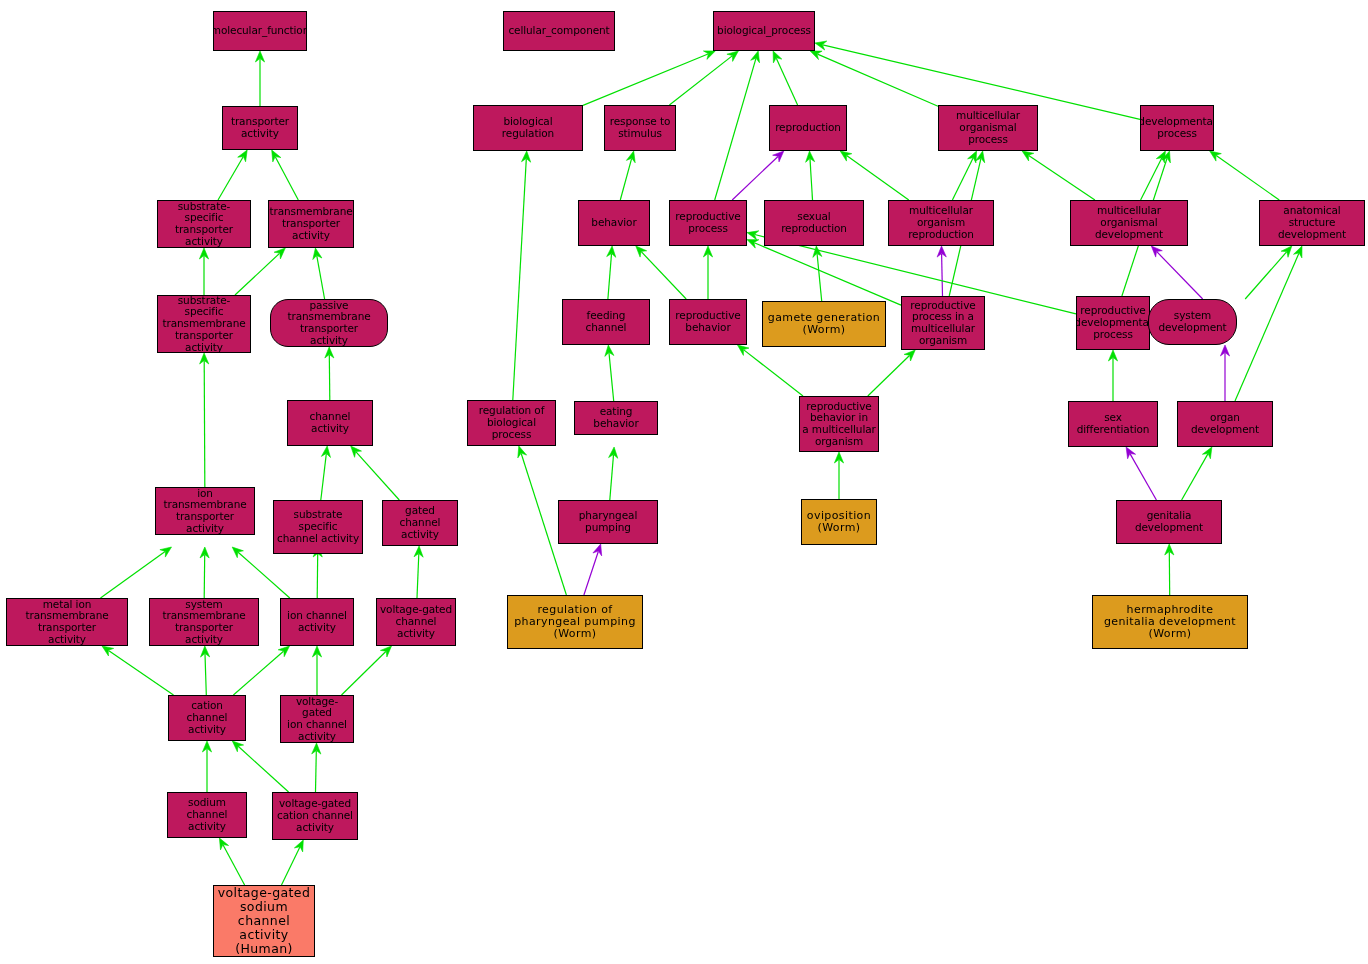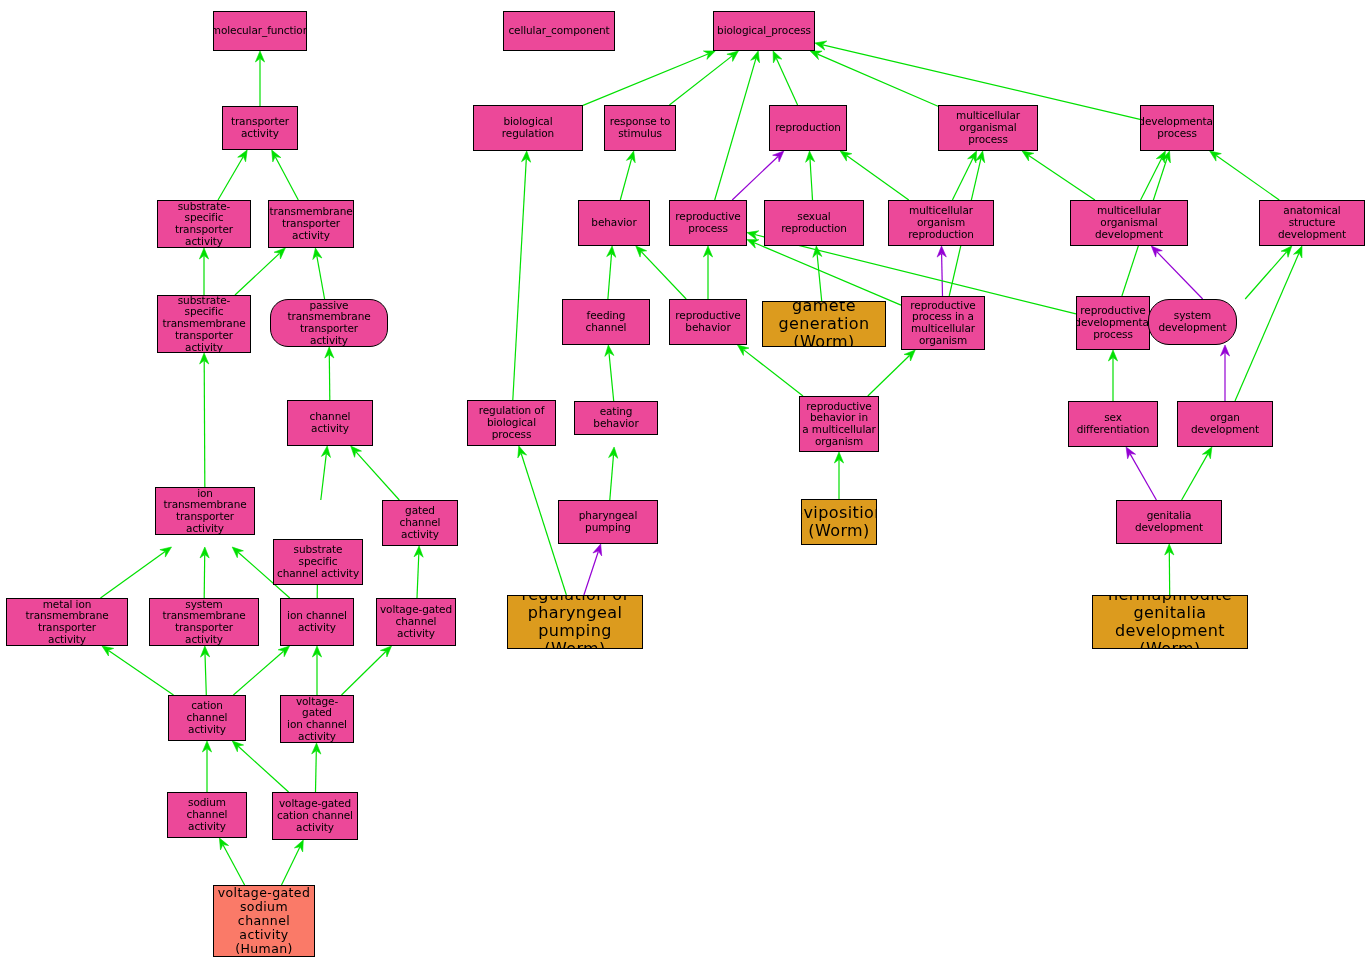--- a/index.html
+++ b/index.html
@@ -27,37 +27,37 @@
     position: absolute;
     left: 0;
     top: 0;
     width: 1368px;
     height: 964px;
   }
   .go-node {
     position: absolute;
     box-sizing: border-box;
     border: 1px solid #000000;
-    background: #ec4899;
+    background: #be185d;
     display: flex;
     align-items: center;
     justify-content: center;
     text-align: center;
     line-height: 1.12;
     color: #000000;
     white-space: pre-line;
     overflow: hidden;
   }
   .go-node.plain {
     font-size: 10.5px;
     letter-spacing: -0.1px;
   }
   .go-node.highlight-orange {
     background: #DC9B1E;
-    font-size: 16px;
+    font-size: 11px;
     letter-spacing: 0.4px;
   }
   .go-node.highlight-red {
     background: #FA7A68;
     font-size: 12.5px;
     letter-spacing: 0.4px;
   }
   .node-label {
     display: block;
     padding: 0 2px;
@@ -339,21 +339,21 @@
 transmembrane
 transporter
 activity</span></div>
       <div class="go-node plain" style="left: 270px; top: 299px; width: 118px; height: 48px; border-radius: 18px;"><span class="node-label">passive transmembrane
 transporter
 activity</span></div>
       <div class="go-node plain" style="left: 287px; top: 400px; width: 86px; height: 46px;"><span class="node-label">channel activity</span></div>
       <div class="go-node plain" style="left: 155px; top: 487px; width: 100px; height: 48px;"><span class="node-label">ion transmembrane
 transporter
 activity</span></div>
-      <div class="go-node plain" style="left: 273px; top: 500px; width: 90px; height: 46px; margin-top: 39px;"><span class="node-label">substrate specific
+      <div class="go-node plain" style="left: 273px; top: 500px; width: 90px; height: 54px;"><span class="node-label">substrate specific
 channel activity</span></div>
       <div class="go-node plain" style="left: 382px; top: 500px; width: 76px; height: 46px;"><span class="node-label">gated channel
 activity</span></div>
       <div class="go-node plain" style="left: 6px; top: 598px; width: 122px; height: 48px;"><span class="node-label">metal ion transmembrane
 transporter
 activity</span></div>
       <div class="go-node plain" style="left: 149px; top: 598px; width: 110px; height: 48px;"><span class="node-label">system transmembrane
 transporter
 activity</span></div>
       <div class="go-node plain" style="left: 280px; top: 598px; width: 74px; height: 48px;"><span class="node-label">ion channel

